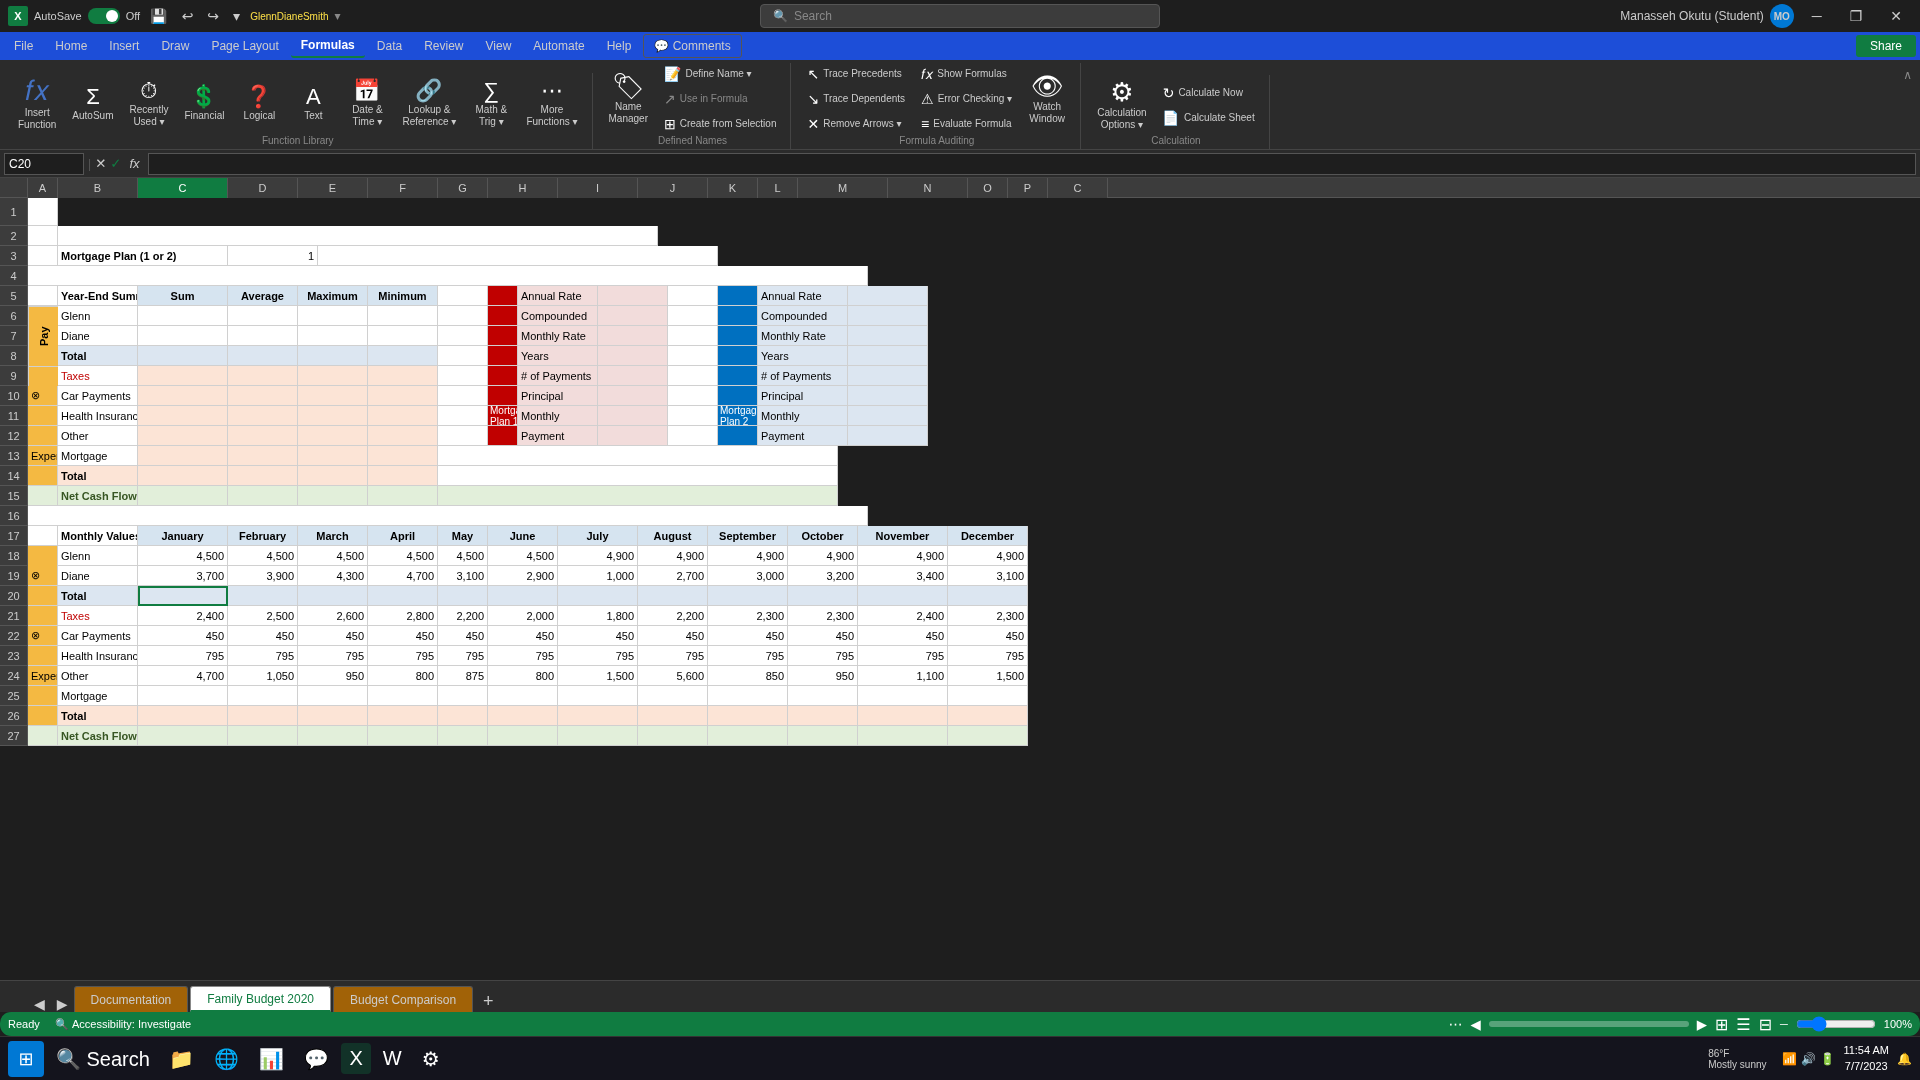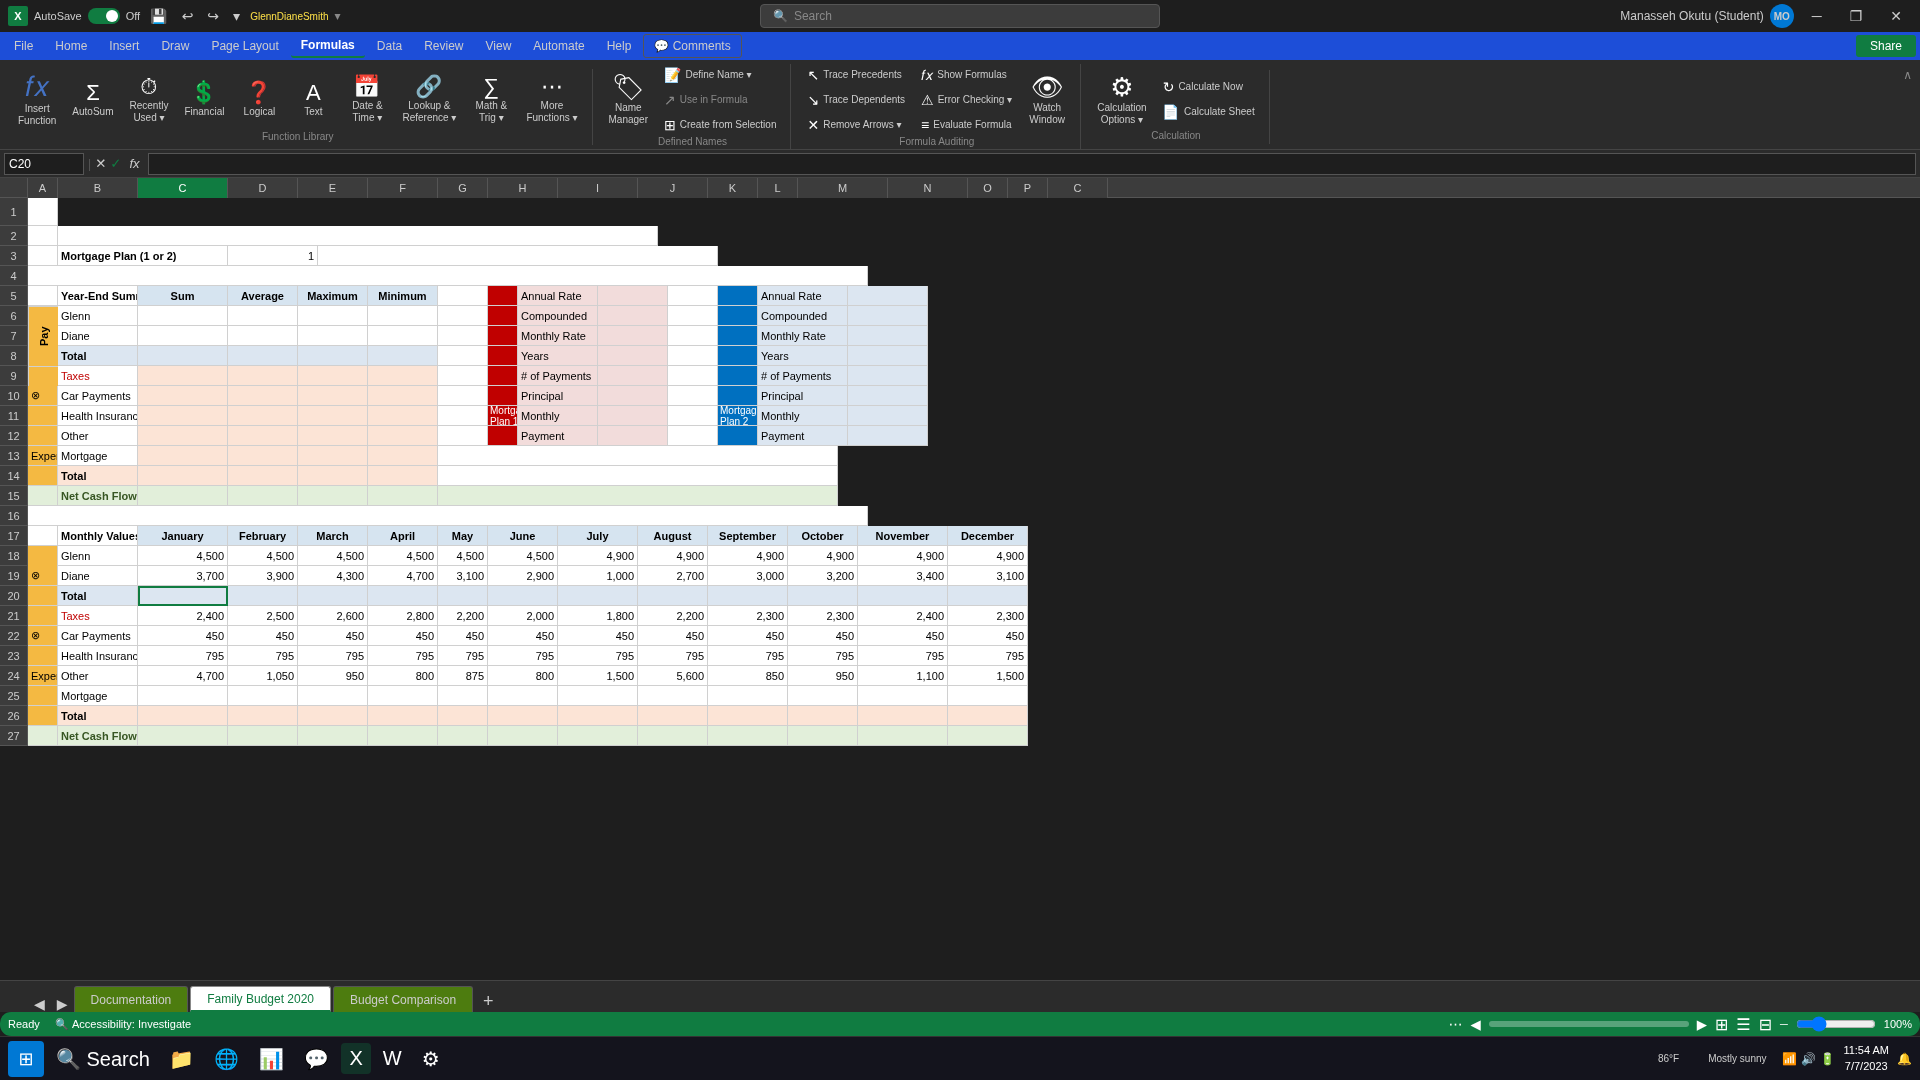--- a/index.html
+++ b/index.html
@@ -42,21 +42,21 @@
     .menu-item.formulas-active { color: #fff; font-weight: 600; border-bottom: 2px solid #107c41; }
     .share-btn { margin-left: auto; background: #107c41; color: #fff; border: none; border-radius: 3px; padding: 4px 14px; font-size: 12px; cursor: pointer; }
     .comments-btn { background: none; border: 1px solid #555; color: #ccc; border-radius: 3px; padding: 4px 10px; font-size: 12px; cursor: pointer; }
 
     
     .ribbon {
       height: 90px;
       background: #2b2b2b;
       border-bottom: 1px solid #444;
       display: flex;
-      align-items: center;
+      align-items: flex-end;
       padding: 4px 4px 0 4px;
       gap: 2px;
       overflow: hidden;
     }
     .ribbon-group {
       display: flex;
       flex-direction: column;
       align-items: center;
       border-right: 1px solid #444;
       padding: 0 8px 0 8px;
@@ -152,21 +152,21 @@
       height: 26px;
       padding: 0 16px;
       display: flex;
       align-items: center;
       font-size: 12px;
       cursor: pointer;
       border-radius: 3px 3px 0 0;
       border: 1px solid #555;
       border-bottom: none;
       margin-right: 2px;
-      background: #4d7c0f;
+      background: #a16207;
       color: #ccc;
     }
     .sheet-tab.active { background: #fff; color: #000; border-color: #888; }
     .add-tab { background: none; border: none; color: #ccc; font-size: 18px; cursor: pointer; padding: 0 8px; }
 
     
     .status-bar {
       height: 24px;
       background: #107c41;
       display: flex;
@@ -186,21 +186,21 @@
       display: flex;
       align-items: center;
       padding: 0 8px;
       gap: 4px;
       border-top: 1px solid #333;
     }
     .taskbar-btn { background: none; border: none; padding: 4px 8px; cursor: pointer; border-radius: 4px; font-size: 20px; color: #fff; }
     .taskbar-time { margin-left: auto; text-align: center; color: #fff; font-size: 11px; line-height: 1.4; }
     .taskbar-icons { display: flex; gap: 4px; align-items: center; }
     .win-start { width: 36px; height: 36px; background: #0078d4; border-radius: 4px; display: flex; align-items: center; justify-content: center; font-size: 18px; cursor: pointer; }
-    .weather-info { display: flex; flex-direction: row; font-size: 10px; color: #ccc; padding: 0 8px; gap: 29px; }
+    .weather-info { display: flex; flex-direction: column; font-size: 10px; color: #ccc; padding: 0 8px; }
 
     
     .c-rn  { width: 28px; min-width: 28px; }
     .c-a   { width: 30px; min-width: 30px; }
     .c-b   { width: 80px; min-width: 80px; }
     .c-c   { width: 90px; min-width: 90px; }
     .c-d   { width: 70px; min-width: 70px; }
     .c-e   { width: 70px; min-width: 70px; }
     .c-f   { width: 70px; min-width: 70px; }
     .c-g   { width: 50px; min-width: 50px; }

